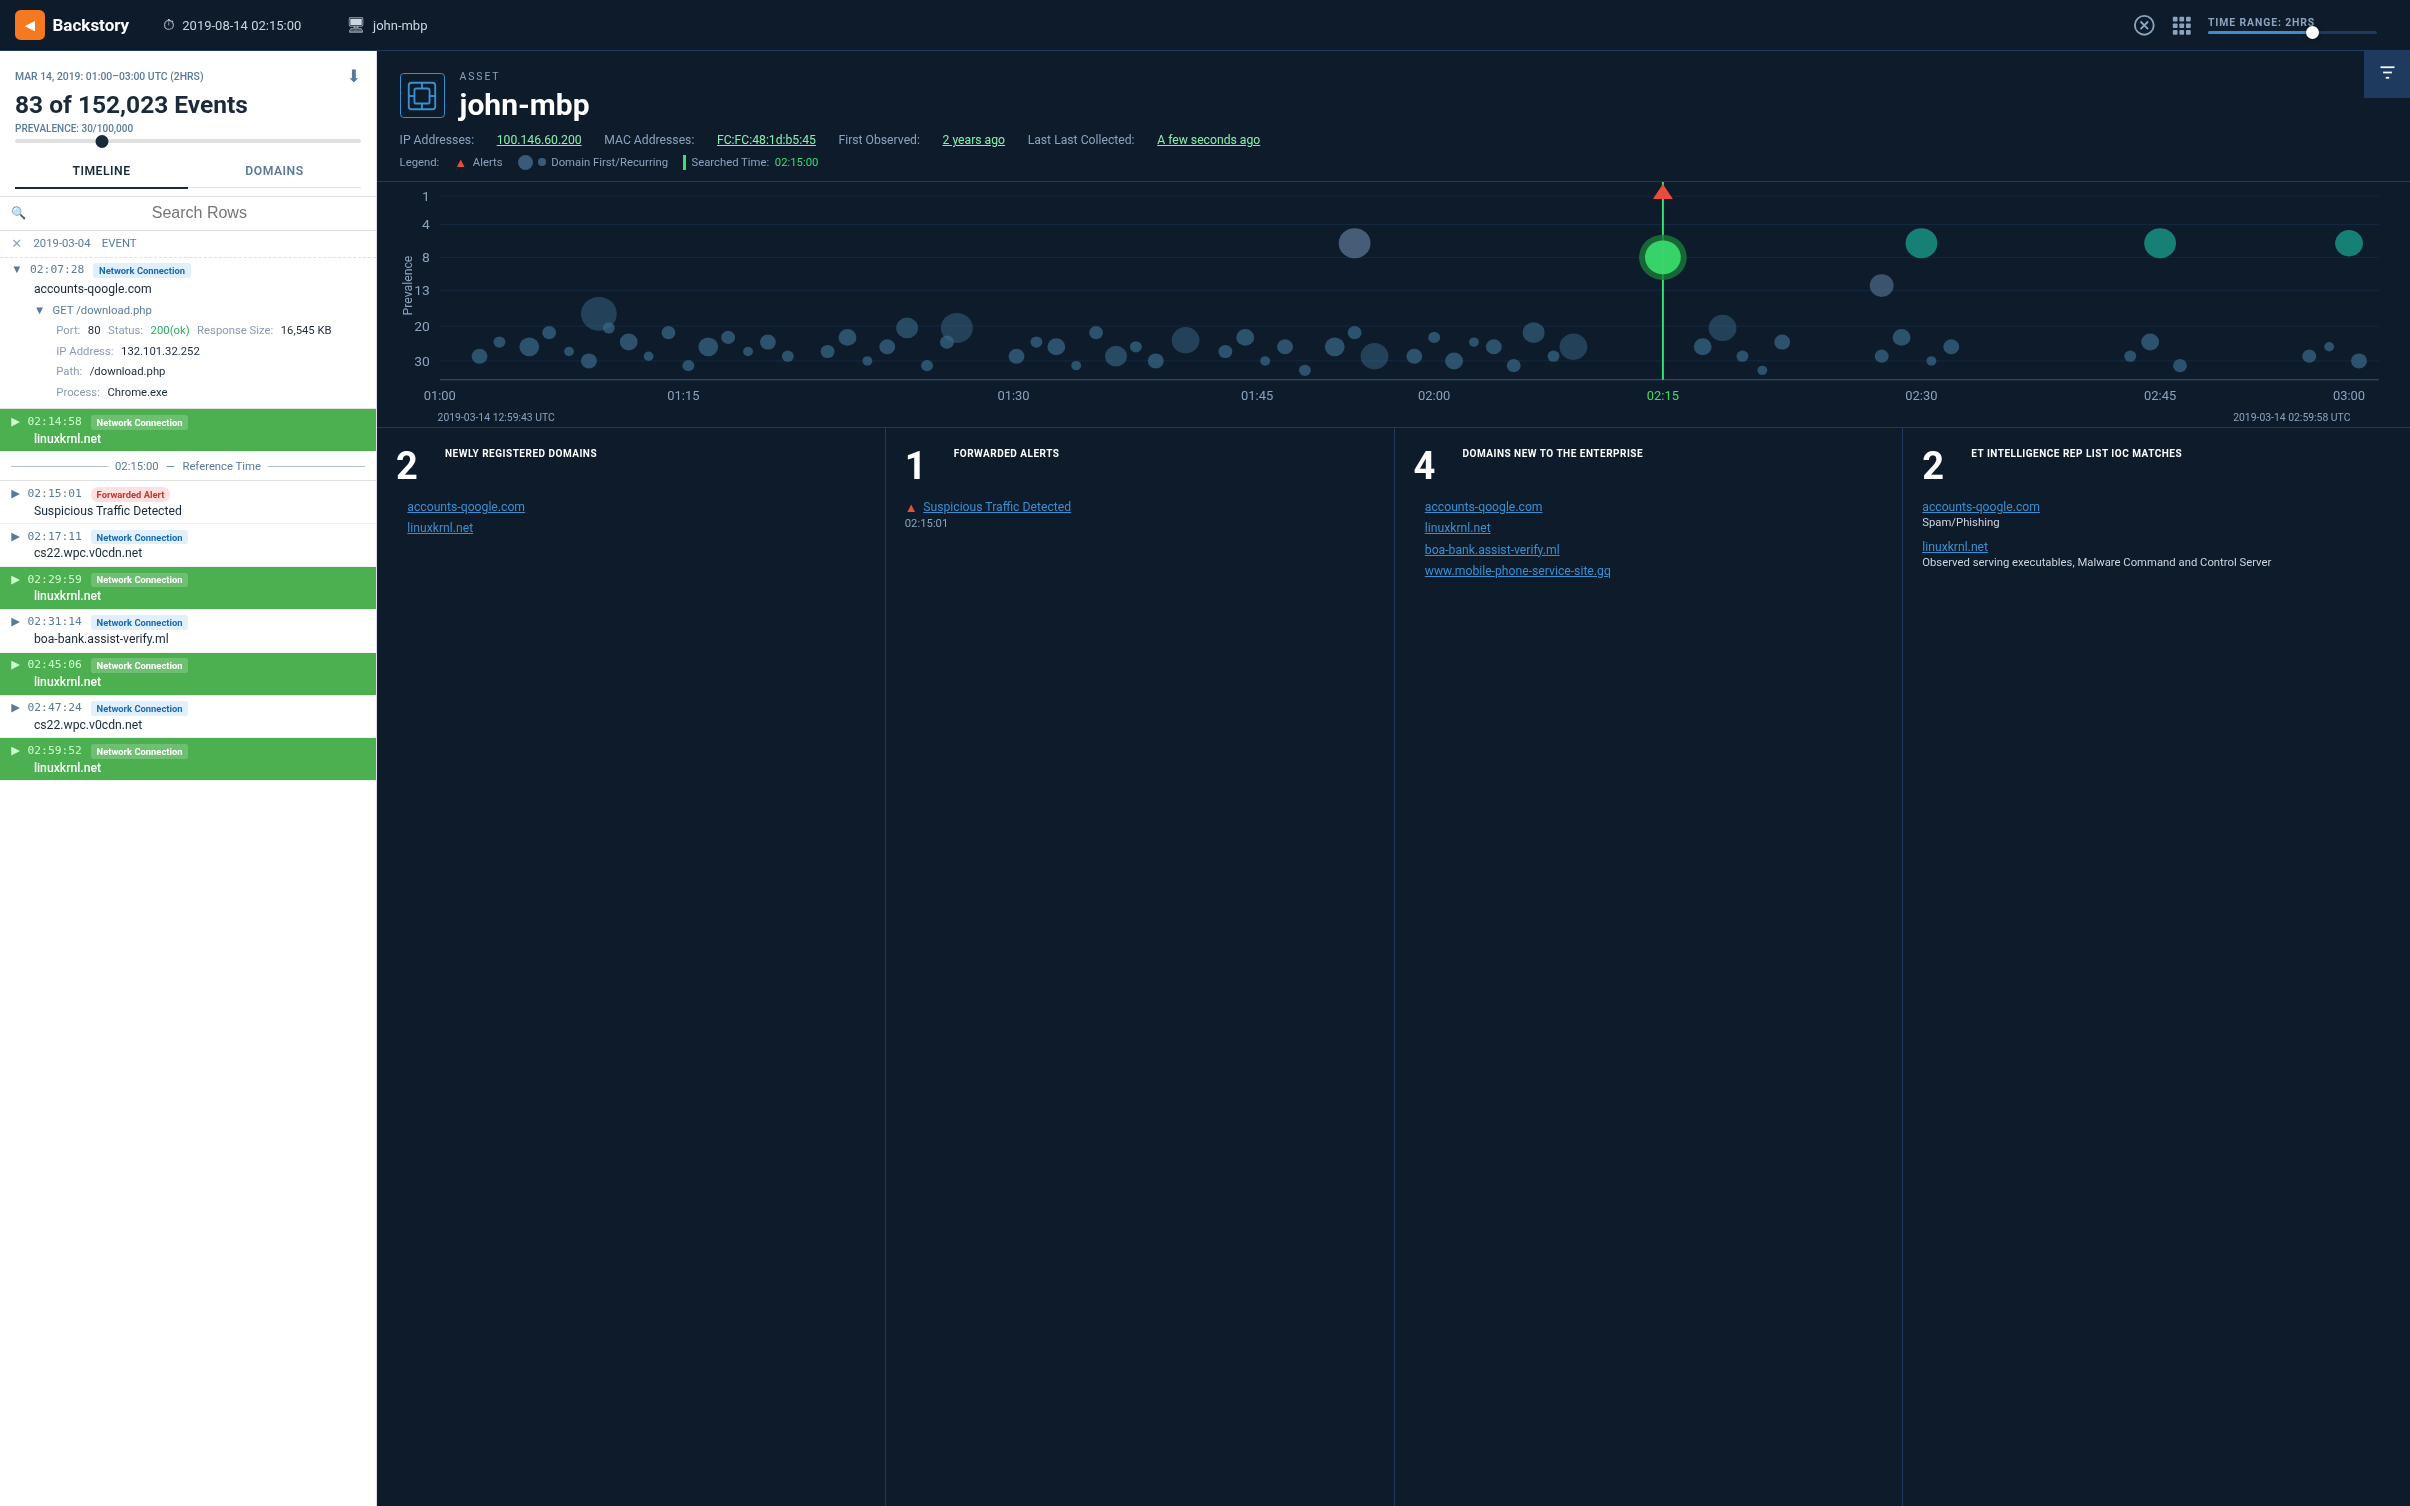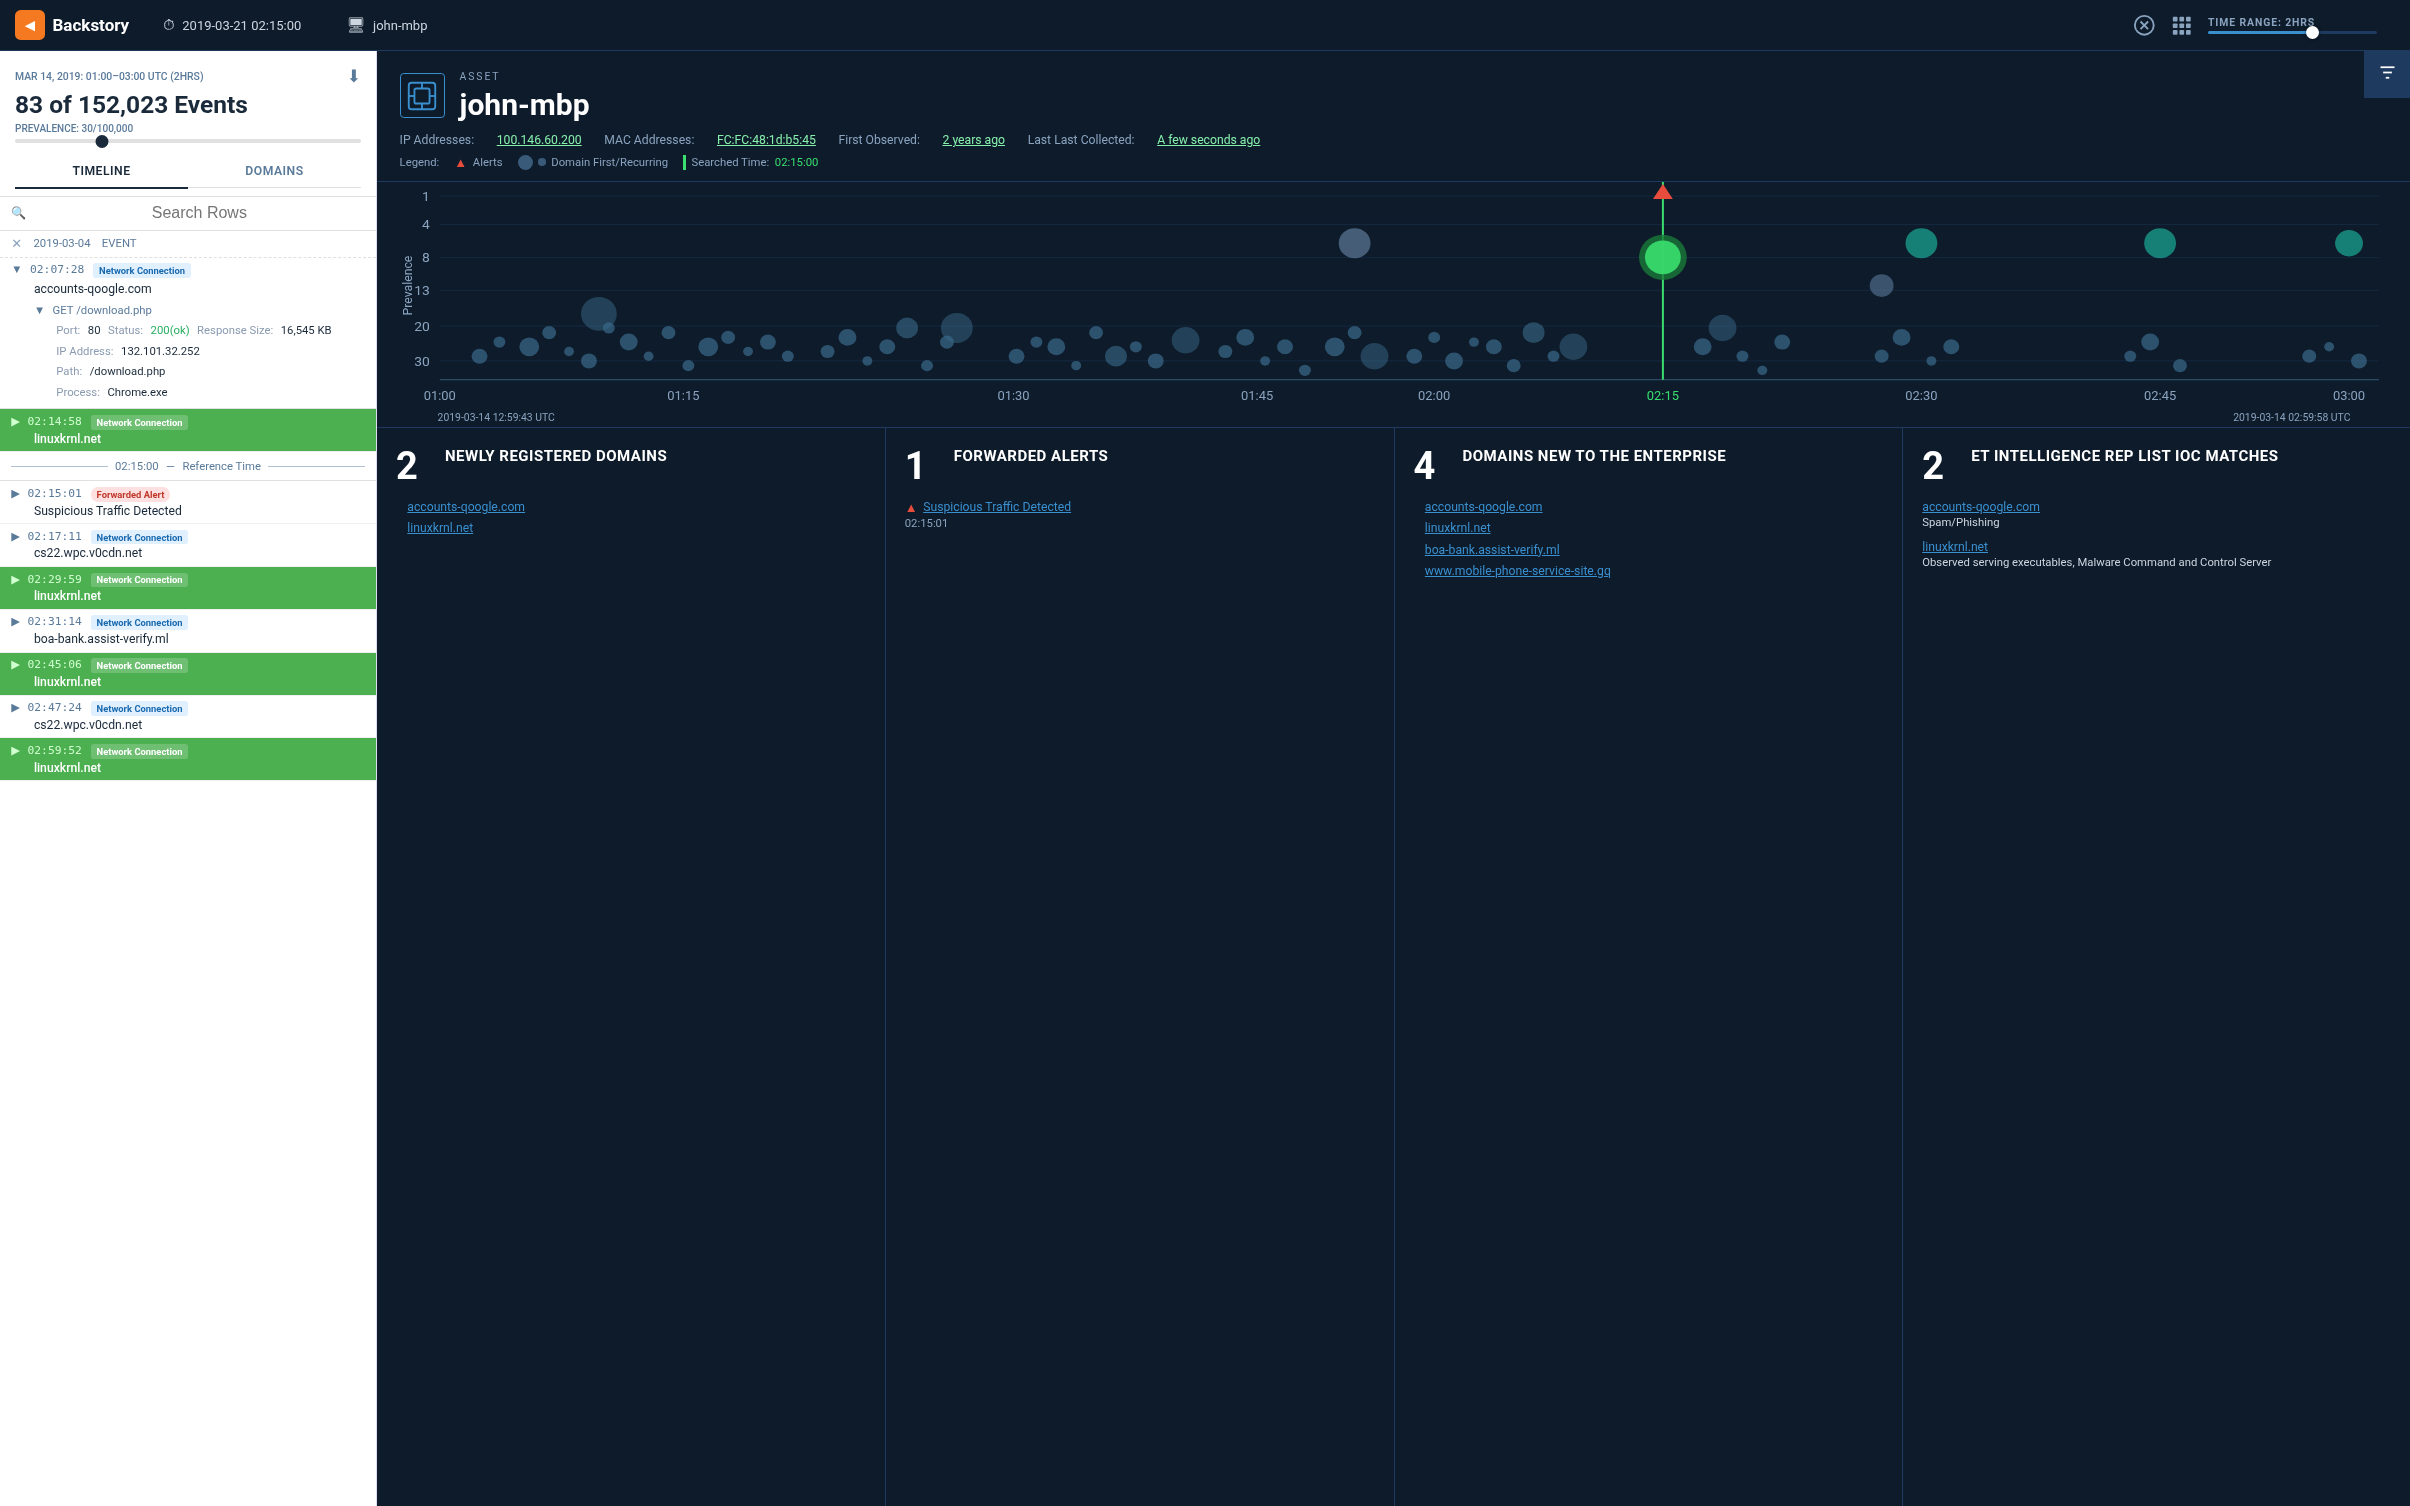--- a/index.html
+++ b/index.html
@@ -416,21 +416,21 @@
       margin-bottom: 15px;
     }
     .card-number {
       font-size: 38px;
       font-weight: bold;
       color: #fff;
       line-height: 1;
       min-width: 34px;
     }
     .card-title {
-      font-size: 15px;
+      font-size: 10px;
       font-weight: bold;
       color: #fff;
       text-transform: uppercase;
       line-height: 1.3;
       letter-spacing: 0.5px;
     }
     .card-items {
       list-style: none;
       padding-left: 11.3px;
     }
@@ -468,21 +468,21 @@
 </head>
 <body>
 
 <div class="top-nav">
   <div class="brand">
     <div class="brand-icon">◄</div>
     <span>Backstory</span>
   </div>
   <div class="nav-item">
     <span style="font-size:15px;">⏱</span>
-    <span>2019-03-21 02:15:00</span>
+    <span>2019-08-14 02:15:00</span>
   </div>
   <div class="nav-item">
     <span style="font-size:15px;">🖥</span>
     <span>john-mbp</span>
   </div>
   <div class="nav-spacer"></div>
   <div class="nav-right">
     <div class="close-icon-btn">
       <svg width="22.6" height="22.6" viewBox="0 0 24 24" fill="none" stroke="#8aa3bf" stroke-width="2">
         <circle cx="12" cy="12" r="10"></circle>

